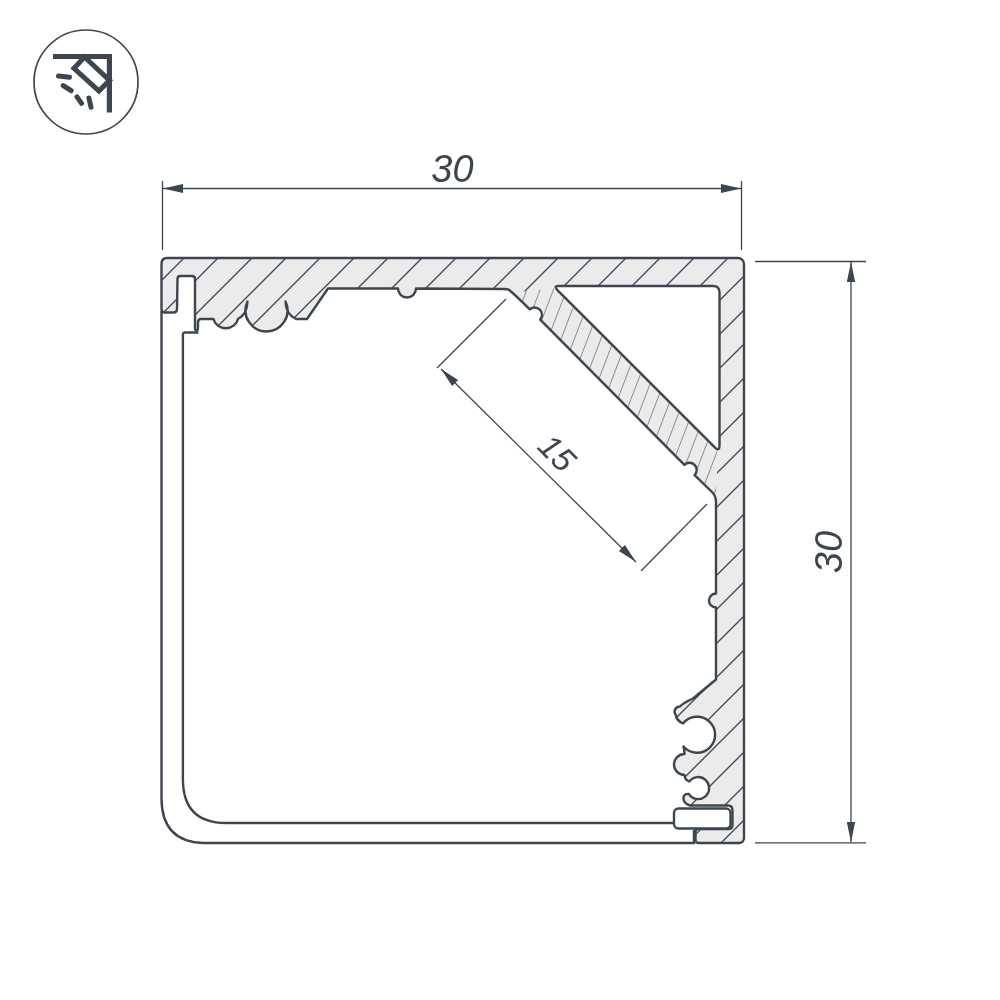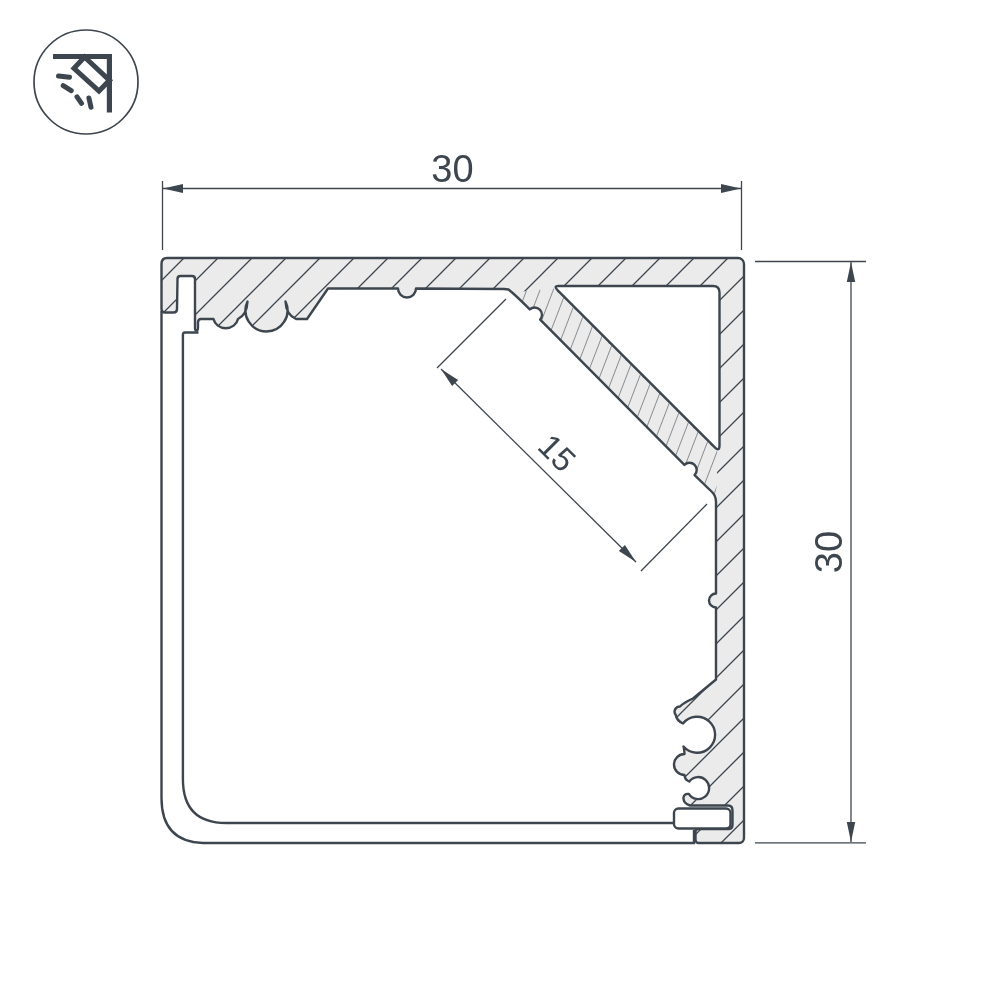--- a/index.html
+++ b/index.html
@@ -1,16 +1,16 @@
 <!DOCTYPE html>
 <html><head>
 <meta charset="utf-8">
 <style>
   html,body{margin:0;padding:0;background:#ffffff;}
-  .page{width:1000px;height:1000px;position:relative;background:#fca5a5;overflow:hidden;}
+  .page{width:1000px;height:1000px;position:relative;background:#fca5a5;overflow:hidden;font-style:italic;}
   text{font-family:"Liberation Sans",sans-serif;fill:#3d464e;}
 </style>
 </head>
 <body>
 
 <div class="page">
 <svg width="1000" height="1000" viewBox="0 0 1000 1000">
 <defs>
 <pattern id="hatch" width="34" height="34" patternUnits="userSpaceOnUse">
   <path d="M-8,8 L8,-8 M0,34 L34,0 M26,42 L42,26" stroke="#3d464e" stroke-width="1.3" fill="none"></path>

